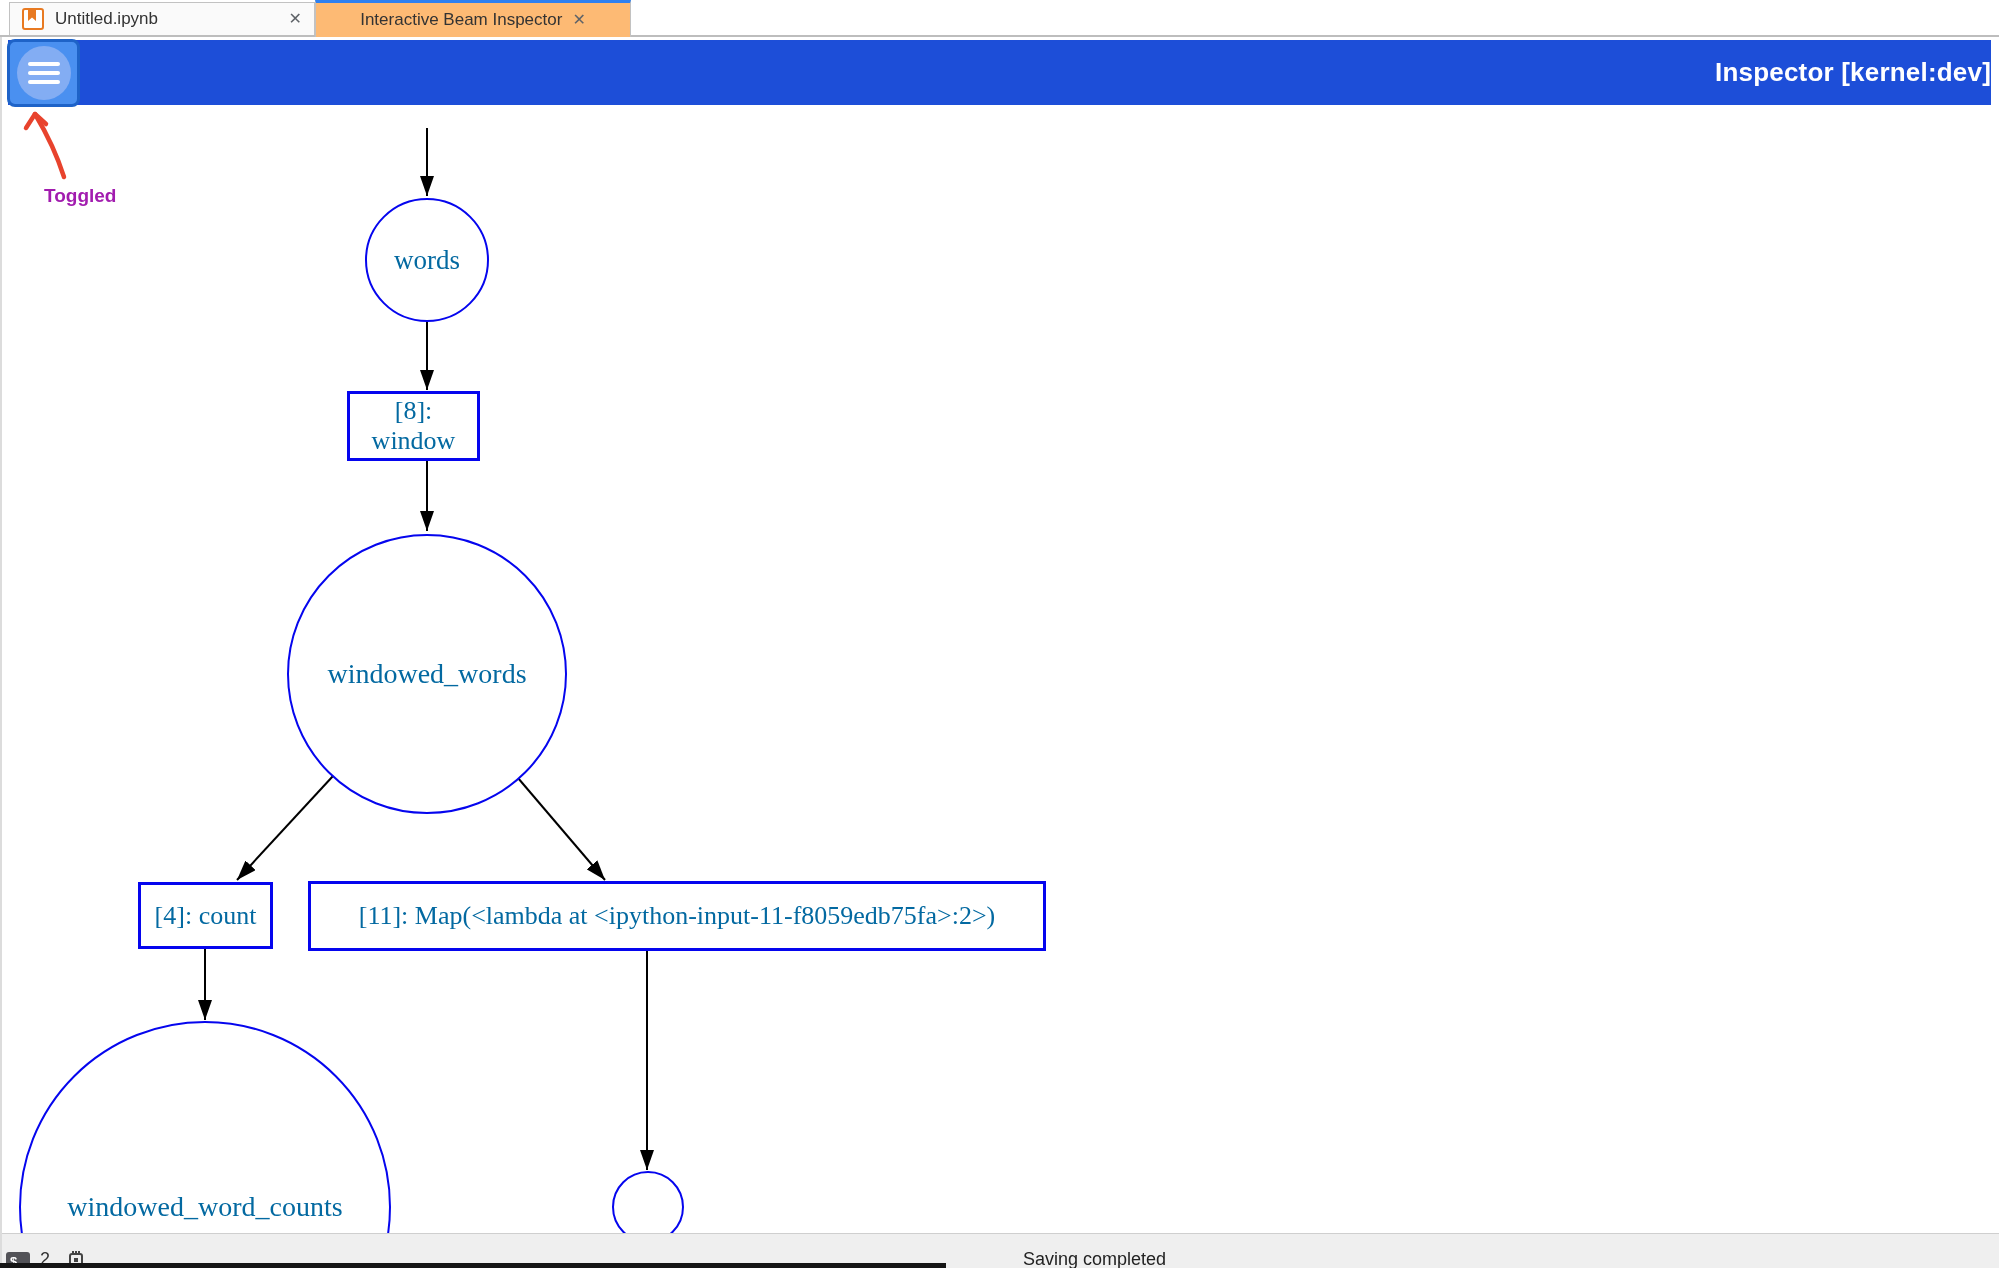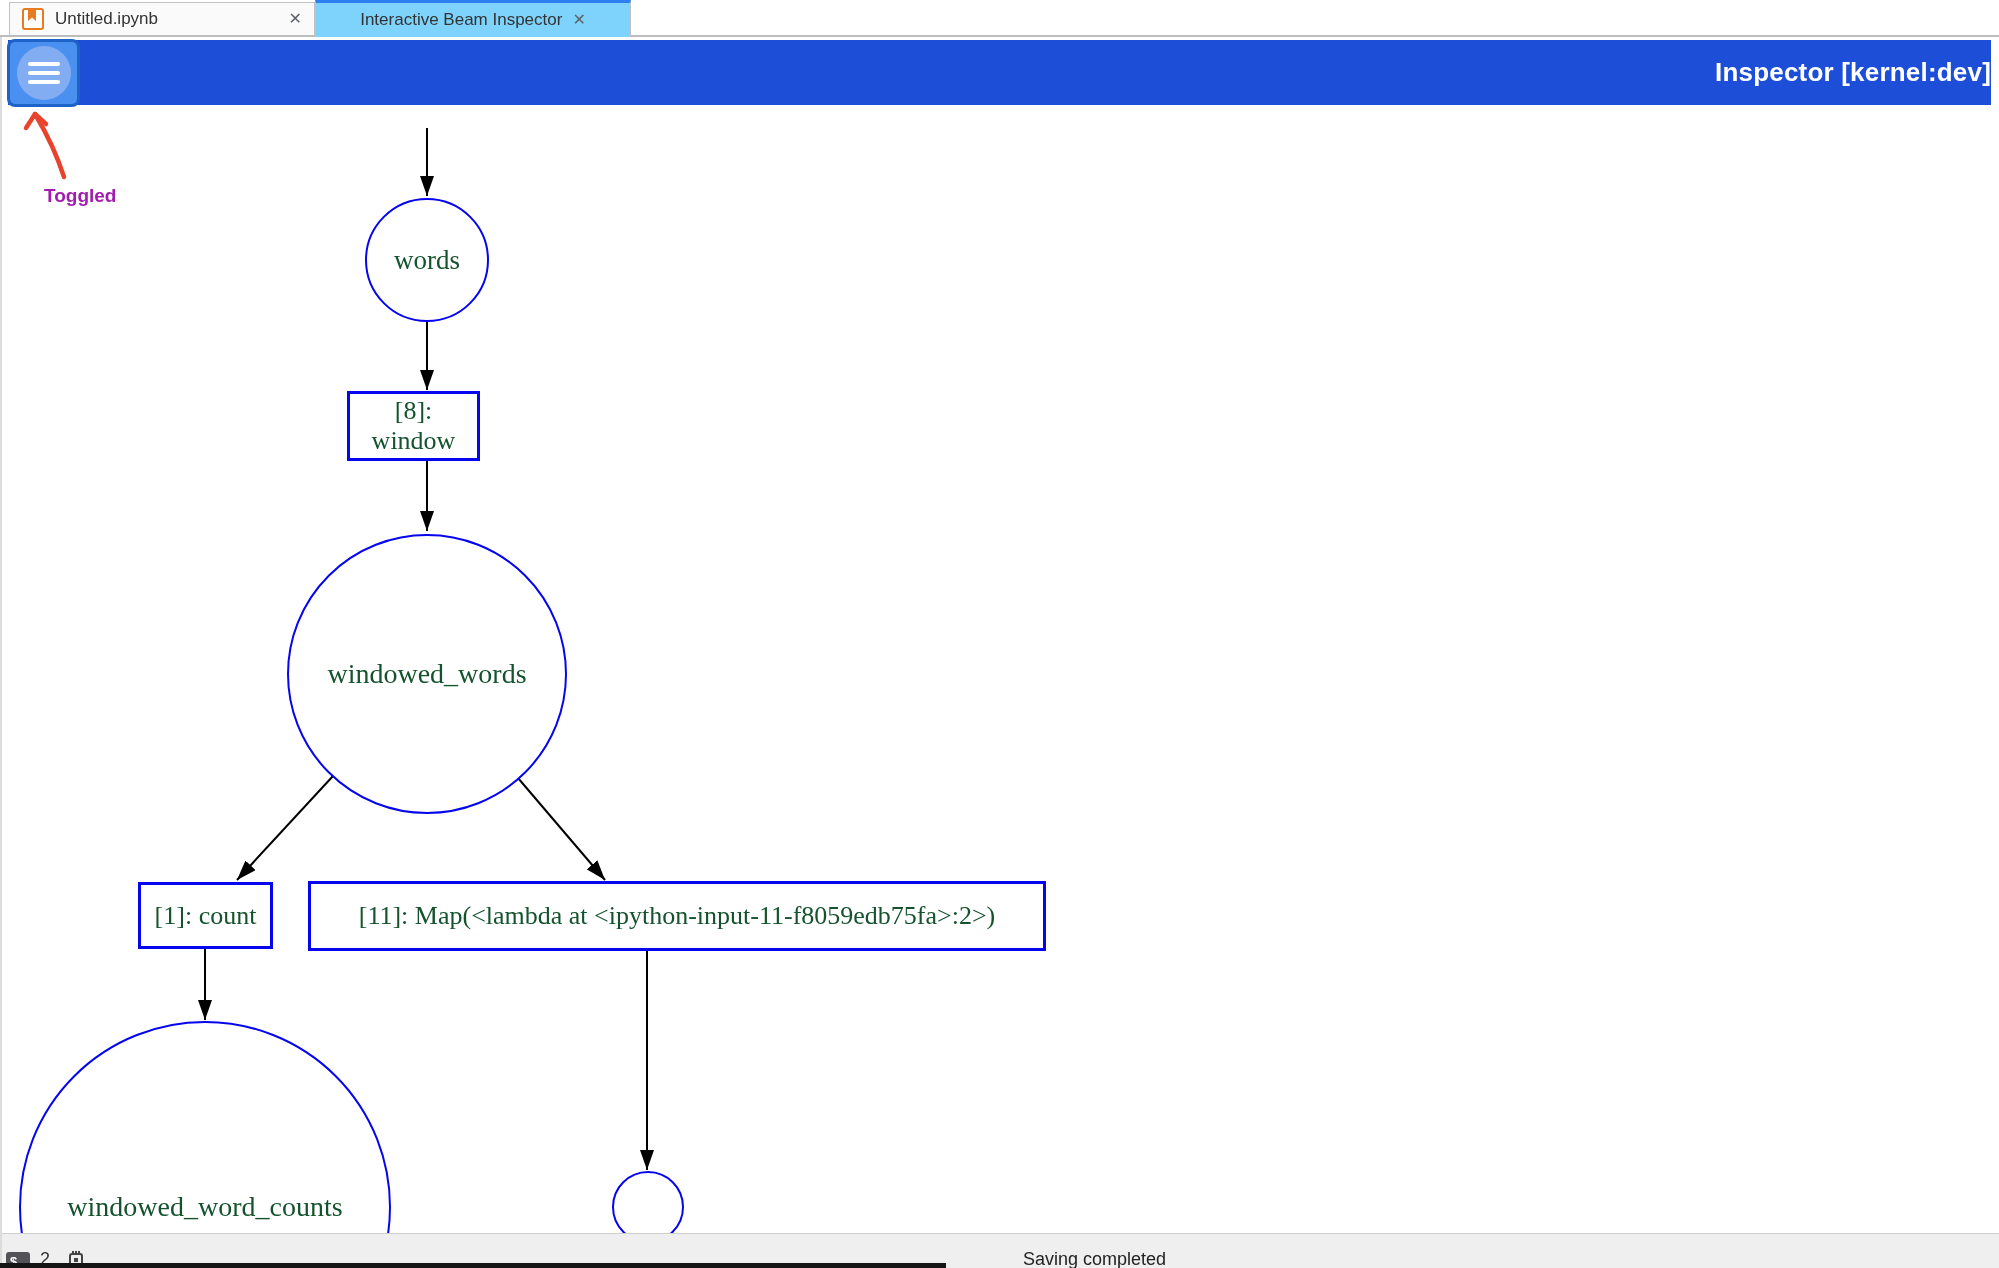--- a/index.html
+++ b/index.html
@@ -17,21 +17,21 @@
     position:absolute;display:flex;align-items:center;
     font-size:17px;color:#333;white-space:nowrap;cursor:default;
   }
   .tab-inactive{
     left:9px;top:2px;width:306px;height:33px;
     background:#fafafa;border:1px solid #c2c2c2;border-bottom:none;
     box-sizing:border-box;padding:9px 12px;
   }
   .tab-active{
     left:315px;top:0;width:316px;height:37px;
-    background:#7dd3fc;border-left:1px solid #c2c2c2;border-right:1px solid #c2c2c2;
+    background:#fdba74;border-left:1px solid #c2c2c2;border-right:1px solid #c2c2c2;
     border-top:3px solid #2e80f1;box-sizing:border-box;
     justify-content:center;z-index:6;
   }
   .tab-close{
     color:#5f6368;font-size:16px;line-height:16px;margin-left:10px;cursor:pointer;
   }
   .tab-inactive .tab-close{margin-left:auto;}
   .nb-icon{
     width:18px;height:18px;border:2px solid #e87a22;border-radius:3px;
     background:#fff;margin-right:11px;position:relative;flex:none;
@@ -67,21 +67,21 @@
   .menu-btn .bar{width:32px;height:4px;background:#ffffff;border-radius:2px;}
   
   .annotation-svg{position:absolute;left:0;top:0;width:200px;height:200px;z-index:4;pointer-events:none;}
   .toggled-label{
     position:absolute;left:44px;top:148px;color:#a21caf;font-weight:bold;font-size:19px;z-index:4;
   }
   
   .edges{position:absolute;left:0;top:0;width:1999px;height:1196px;z-index:1;}
   .gnode{
     position:absolute;box-sizing:border-box;display:flex;align-items:center;justify-content:center;
-    color:#14532d;font-family:"Liberation Serif",serif;background:#ffffff;z-index:2;text-align:center;
+    color:#0369a1;font-family:"Liberation Serif",serif;background:#ffffff;z-index:2;text-align:center;
   }
   .gcircle{border:2px solid #0505ee;border-radius:50%;}
   .gbox{border:3px solid #0505ee;}
   .n-words{left:365px;top:161px;width:124px;height:124px;font-size:27px;}
   .n-window{left:347px;top:354px;width:133px;height:70px;font-size:26px;}
   .n-windowed-words{left:287px;top:497px;width:280px;height:280px;font-size:28px;}
   .n-count{left:138px;top:845px;width:135px;height:67px;font-size:26px;}
   .n-map{left:308px;top:844px;width:738px;height:70px;font-size:26px;white-space:nowrap;}
   .n-wwc{left:19px;top:984px;width:372px;height:372px;font-size:28px;}
   .n-small{left:612px;top:1134px;width:72px;height:72px;}
@@ -155,21 +155,21 @@
   <div class="gnode gcircle n-words">
     <span>words</span>
   </div>
   <div class="gnode gbox n-window">
     <span>[8]: window</span>
   </div>
   <div class="gnode gcircle n-windowed-words">
     <span>windowed_words</span>
   </div>
   <div class="gnode gbox n-count">
-    <span>[1]: count</span>
+    <span>[4]: count</span>
   </div>
   <div class="gnode gbox n-map">
     <span>[11]: Map(&lt;lambda at &lt;ipython-input-11-f8059edb75fa&gt;:2&gt;)</span>
   </div>
   <div class="gnode gcircle n-wwc">
     <span>windowed_word_counts</span>
   </div>
   <div class="gnode gcircle n-small">
     <span></span>
   </div>

